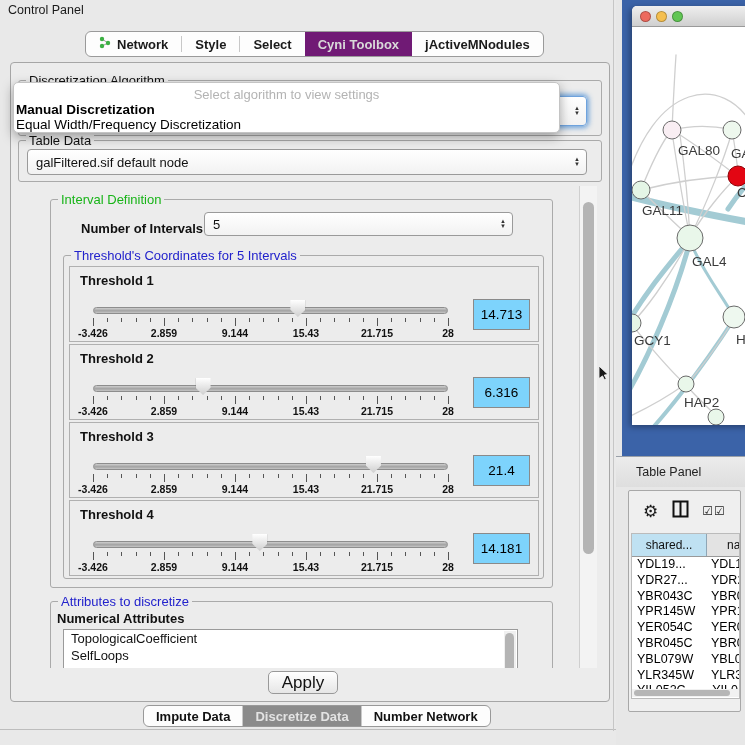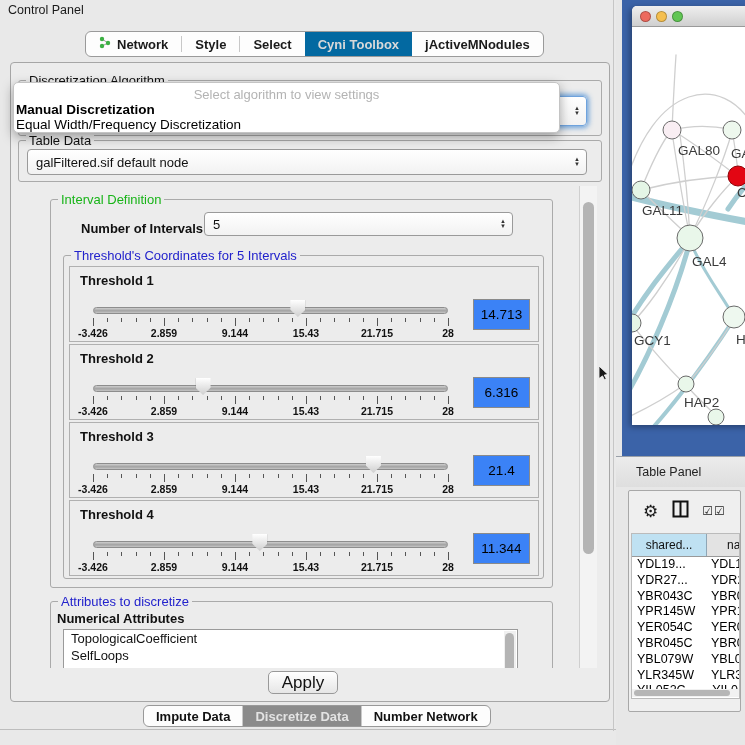--- a/index.html
+++ b/index.html
@@ -12,21 +12,21 @@
   #left-panel { left:0; top:0; width:616px; height:745px; background:#e9e9e9; }
   #titlebar { left:0; top:0; width:616px; height:19px; background:#e9e9e9; }
   #titlebar .title { position:absolute; left:8px; top:3px; font-size:12.5px; color:#1a1a1a; }
   .winbtn { position:absolute; top:1px; font-weight:700; color:#111; font-size:13px; cursor:default; }
 
   #tabstrip { left:85px; top:31px; height:26px; display:flex; align-items:stretch;
               background:#fdfdfd; border:1px solid #9a9a9a; border-radius:6px; overflow:hidden; }
   .tab { display:flex; align-items:center; padding:0 13px; font-size:13px; font-weight:700;
          color:#1a1a1a; white-space:nowrap; }
   .tab-sep { width:1px; background:#c8c8c8; margin:4px 0; }
-  .tab.selected { background:#0369a1; color:#d9d9d9;text-align:center; }
+  .tab.selected { background:#701a75; color:#d9d9d9;text-align:center; }
   .tab .net-ico { margin-right:6px; }
 
   .outer-panel { left:10px; top:62px; width:600px; height:640px; background:#ececec;
                  border:1px solid #a6a6a6; border-radius:4px; }
 
   .groupbox { position:absolute; border:1px solid #aaa; border-radius:3px; }
   .groupbox > .gtitle { position:absolute; top:-8px; left:7px; background:#ececec;
                         padding:0 3px; font-size:13px; color:#111; white-space:nowrap; }
   .gtitle.green { color:var(--title-green); }
   .gtitle.blue  { color:var(--title-blue); }
@@ -64,21 +64,21 @@
             border:1px solid #8d8d8d; background:linear-gradient(#cecece,#a2a2a2 55%,#c6c6c6); }
   .thumbp { position:absolute; top:33px; width:15px; height:17px;
             background:linear-gradient(#ffffff,#cfcfcf);
             clip-path:polygon(0 0,100% 0,100% 58%,50% 100%,0 58%);
             filter:drop-shadow(0 0 1px #777); }
   .tick { position:absolute; top:51px; width:1px; background:#555; }
   .tick.minor { height:4px; }
   .tick.major { height:8px; }
   .tlab { position:absolute; top:60px; transform:translateX(-50%); font-size:10.5px;
           font-weight:700; color:#111; white-space:nowrap; }
-  .vbox { position:absolute; left:403px; top:32px; width:57px; height:31px; background:#3b82f6;
+  .vbox { position:absolute; left:403px; top:32px; width:57px; height:31px; background:#7dd3fc;
           border:1px solid #8a8a8a; display:flex; align-items:center; justify-content:center;
           font-size:13.5px; color:#000; }
 
   
   #attr-sub { position:absolute; left:6px; top:9px; font-size:13px; font-weight:700; color:#111; }
   #attr-list { position:absolute; left:12px; top:27px; width:455px; height:70px; background:#fff;
                border:1px solid #9a9a9a; overflow:hidden; }
   .list-item { font-size:13px; color:#111; padding:1px 0 1px 7px; line-height:15px; }
   #attr-scroll { position:absolute; right:1px; top:1px; width:12px; height:68px; background:#f0f0f0; }
   #attr-scroll .thumb { position:absolute; left:1px; top:2px; width:9px; height:40px;
@@ -369,21 +369,21 @@
                 <div class="tick minor" style="left: 349.6px;"></div>
                 <div class="tick minor" style="left: 363.8px;"></div>
                 <div class="tick major" style="left: 378px;"></div>
                 <span class="tlab" style="left: 23px;">-3.426</span>
                 <span class="tlab" style="left: 94px;">2.859</span>
                 <span class="tlab" style="left: 165px;">9.144</span>
                 <span class="tlab" style="left: 236px;">15.43</span>
                 <span class="tlab" style="left: 307px;">21.715</span>
                 <span class="tlab" style="left: 378px;">28</span>
                 <div class="thumbp" style="left: 182.348px;"></div>
-                <div class="vbox">11.344</div>
+                <div class="vbox">14.181</div>
               </div>
             </div>
         </div>
       </div>
 
       <div class="groupbox" style="left:32px; top:415px; width:503px; height:100px;">
         <span class="gtitle blue">Attributes to discretize</span>
         <span id="attr-sub">Numerical Attributes</span>
         <div id="attr-list">
           <div id="attr-items">

